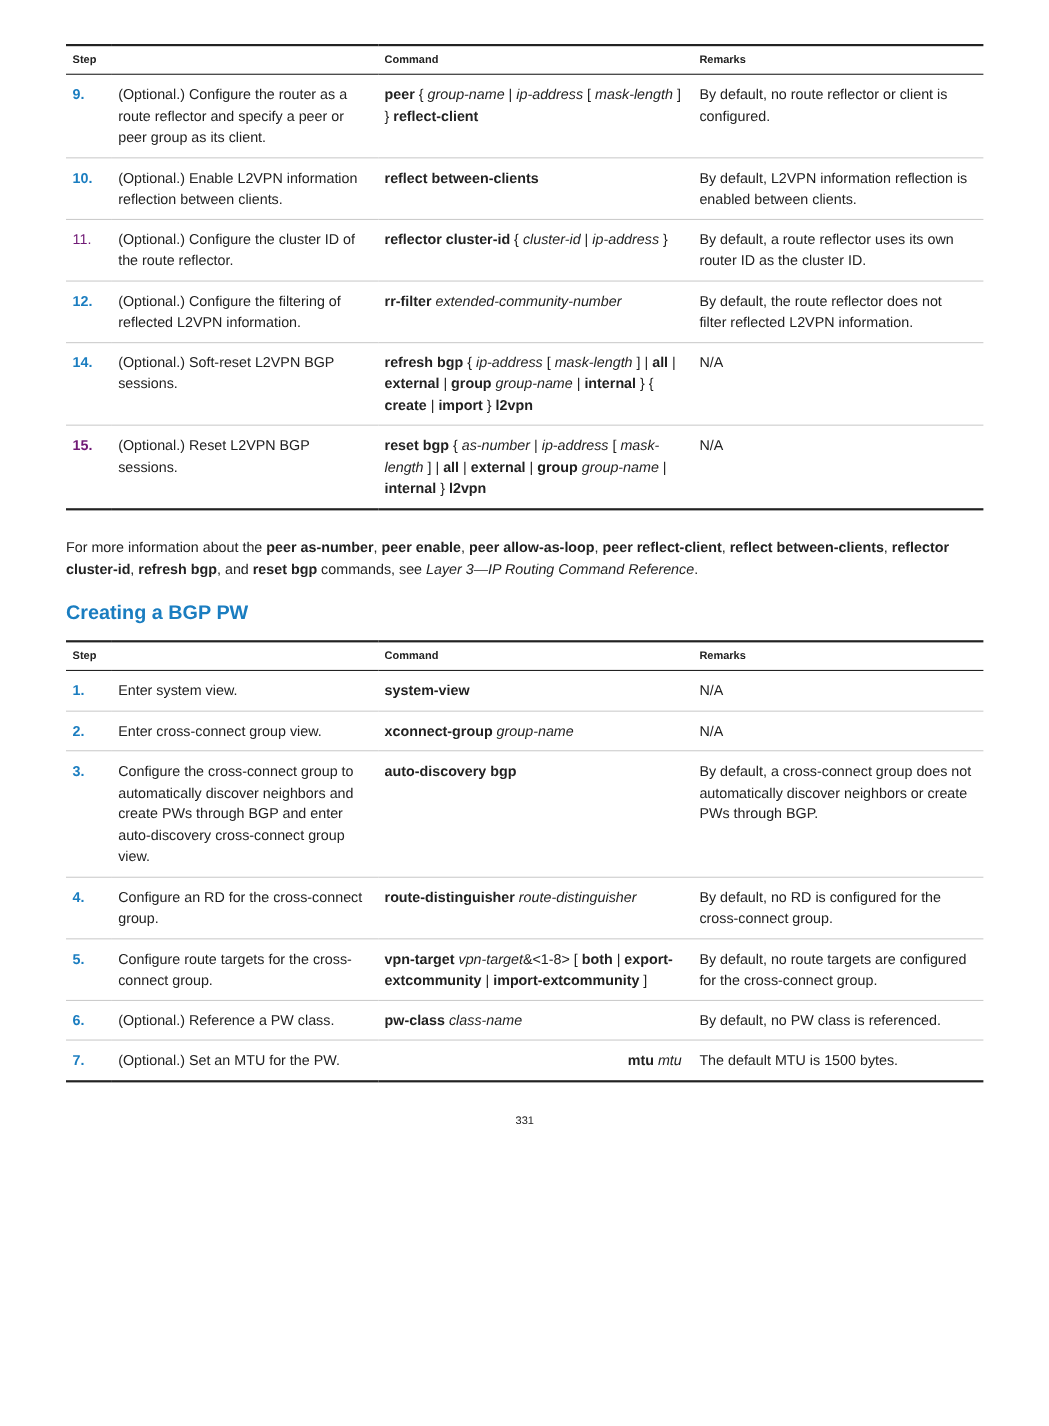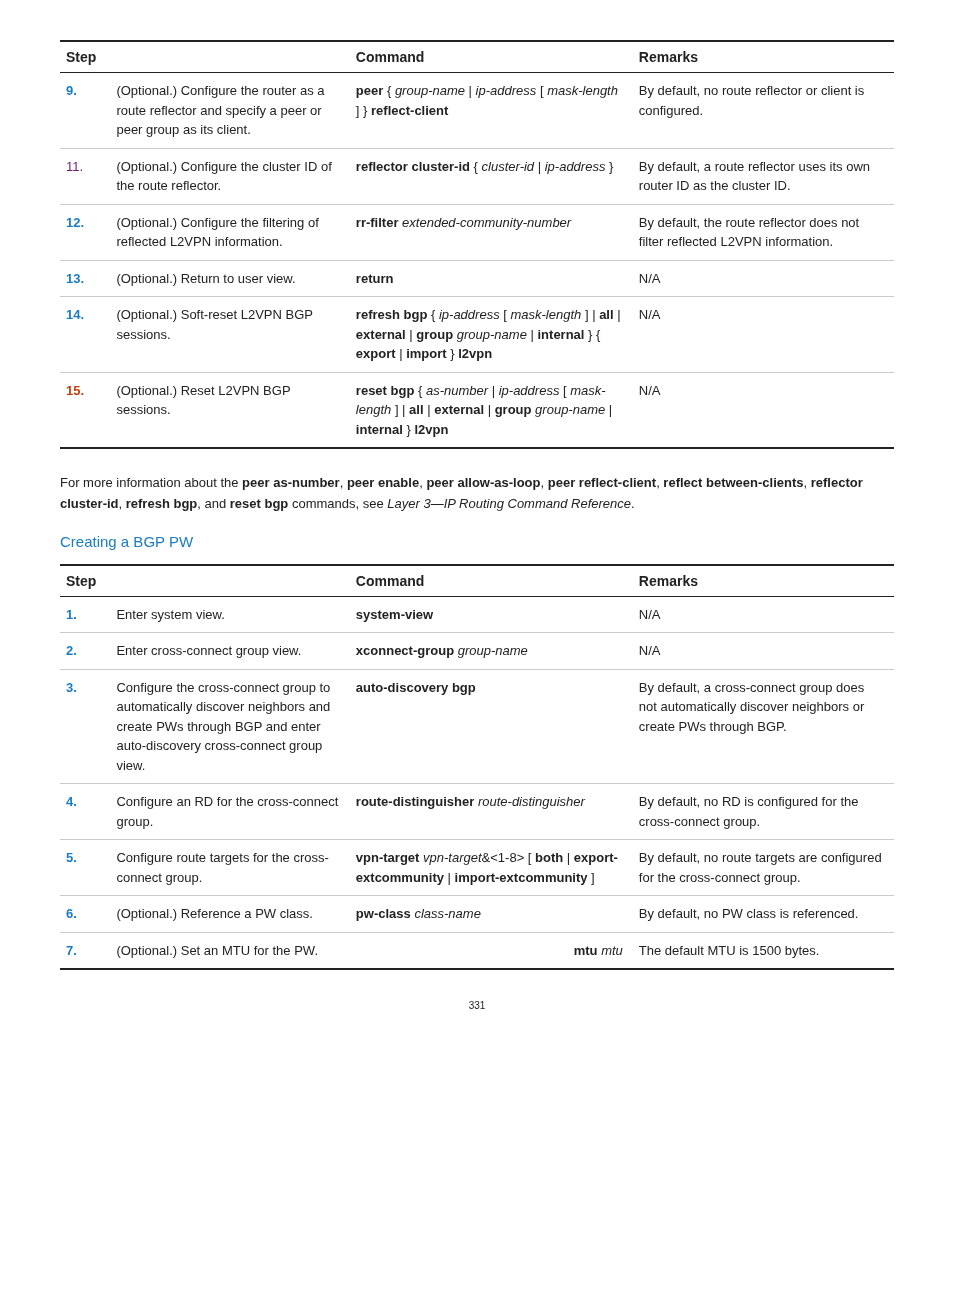--- a/index.html
+++ b/index.html
@@ -24,21 +24,21 @@
     table tbody tr {
       border-bottom: 1px solid #ccc;
     }
     table tbody tr:last-child {
       border-bottom: 2px solid #222;
     }
     th {
       text-align: left;
       font-weight: bold;
       padding: 7px 10px 7px 6px;
-      font-size: 14px;
+      font-size: 10px;
     }
     td {
       padding: 8px 10px 8px 6px;
       vertical-align: top;
       font-size: 13px;
       line-height: 1.5;
     }
     td.step-num {
       color: #1a7dc0;
       font-weight: bold;
@@ -49,22 +49,22 @@
       width: 220px;
     }
     td.step-cmd {
       width: 260px;
     }
     td.step-rem {
       width: 240px;
     }
     .section-title {
       color: #1a7dc0;
-      font-weight: normal;
-      font-size: 15px;
+      font-weight: bold;
+      font-size: 18px;
       margin: 18px 0 14px 0;
     }
     .para {
       margin-bottom: 18px;
       line-height: 1.6;
       font-size: 13px;
     }
     .para em { font-style: italic; }
     .para strong { font-weight: bold; }
     .page-num {
@@ -86,45 +86,45 @@
     </tr>
   </thead>
   <tbody id="table1-body">
   <tr>
         <td class="step-num" style="color: rgb(26, 125, 192); font-weight: bold; width: 32px;">9.</td>
         <td class="step-desc" style="width: 210px;">(Optional.) Configure the router as a route reflector and specify a peer or peer group as its client.</td>
         <td class="step-cmd" style="width: 250px;"><strong>peer</strong> { <em>group-name</em> | <em>ip-address</em> [ <em>mask-length</em> ] } <strong>reflect-client</strong></td>
         <td class="step-rem">By default, no route reflector or client is configured.</td>
       </tr>
       <tr>
+        <td class="step-num" style="color: rgb(26, 125, 192); font-weight: bold; width: 32px;">10.</td>
+        <td class="step-desc" style="width: 210px;">(Optional.) Enable L2VPN information reflection between clients.</td>
+        <td class="step-cmd" style="width: 250px;"><strong>reflect between-clients</strong></td>
+        <td class="step-rem">By default, L2VPN information reflection is enabled between clients.</td>
+      </tr>
+      <tr>
         <td class="step-num" style="color: #701a75; font-weight: normal; width: 32px;">11.</td>
         <td class="step-desc" style="width: 210px;">(Optional.) Configure the cluster ID of the route reflector.</td>
         <td class="step-cmd" style="width: 250px;"><strong>reflector cluster-id</strong> { <em>cluster-id</em> | <em>ip-address</em> }</td>
         <td class="step-rem">By default, a route reflector uses its own router ID as the cluster ID.</td>
       </tr>
       <tr>
         <td class="step-num" style="color: rgb(26, 125, 192); font-weight: bold; width: 32px;">12.</td>
         <td class="step-desc" style="width: 210px;">(Optional.) Configure the filtering of reflected L2VPN information.</td>
         <td class="step-cmd" style="width: 250px;"><strong>rr-filter</strong> <em>extended-community-number</em></td>
         <td class="step-rem">By default, the route reflector does not filter reflected L2VPN information.</td>
       </tr>
       <tr>
-        <td class="step-num" style="color: rgb(26, 125, 192); font-weight: bold; width: 32px;">13.</td>
-        <td class="step-desc" style="width: 210px;">(Optional.) Return to user view.</td>
-        <td class="step-cmd" style="width: 250px;"><strong>return</strong></td>
+        <td class="step-num" style="color: rgb(26, 125, 192); font-weight: bold; width: 32px;">14.</td>
+        <td class="step-desc" style="width: 210px;">(Optional.) Soft-reset L2VPN BGP sessions.</td>
+        <td class="step-cmd" style="width: 250px;"><strong>refresh bgp</strong> { <em>ip-address</em> [ <em>mask-length</em> ] | <strong>all</strong> | <strong>external</strong> | <strong>group</strong> <em>group-name</em> | <strong>internal</strong> } { <strong>create</strong> | <strong>import</strong> } <strong>l2vpn</strong></td>
         <td class="step-rem">N/A</td>
       </tr>
       <tr>
-        <td class="step-num" style="color: rgb(26, 125, 192); font-weight: bold; width: 32px;">14.</td>
-        <td class="step-desc" style="width: 210px;">(Optional.) Soft-reset L2VPN BGP sessions.</td>
-        <td class="step-cmd" style="width: 250px;"><strong>refresh bgp</strong> { <em>ip-address</em> [ <em>mask-length</em> ] | <strong>all</strong> | <strong>external</strong> | <strong>group</strong> <em>group-name</em> | <strong>internal</strong> } { <strong>export</strong> | <strong>import</strong> } <strong>l2vpn</strong></td>
-        <td class="step-rem">N/A</td>
-      </tr>
-      <tr>
-        <td class="step-num" style="color: #c2410c; font-weight: bold; width: 32px;">15.</td>
+        <td class="step-num" style="color: #701a75; font-weight: bold; width: 32px;">15.</td>
         <td class="step-desc" style="width: 210px;">(Optional.) Reset L2VPN BGP sessions.</td>
         <td class="step-cmd" style="width: 250px; margin-top: 32px;"><strong>reset bgp</strong> { <em>as-number</em> | <em>ip-address</em> [ <em>mask-length</em> ] | <strong>all</strong> | <strong>external</strong> | <strong>group</strong> <em>group-name</em> | <strong>internal</strong> } <strong>l2vpn</strong></td>
         <td class="step-rem">N/A</td>
       </tr>
     </tbody>
 </table>
 
 <p class="para">
   For more information about the <strong>peer as-number</strong>, <strong>peer enable</strong>, <strong>peer allow-as-loop</strong>, <strong>peer reflect-client</strong>, <strong>reflect between-clients</strong>, <strong>reflector cluster-id</strong>, <strong>refresh bgp</strong>, and <strong>reset bgp</strong> commands, see <em>Layer 3—IP Routing Command Reference</em>.
 </p>

